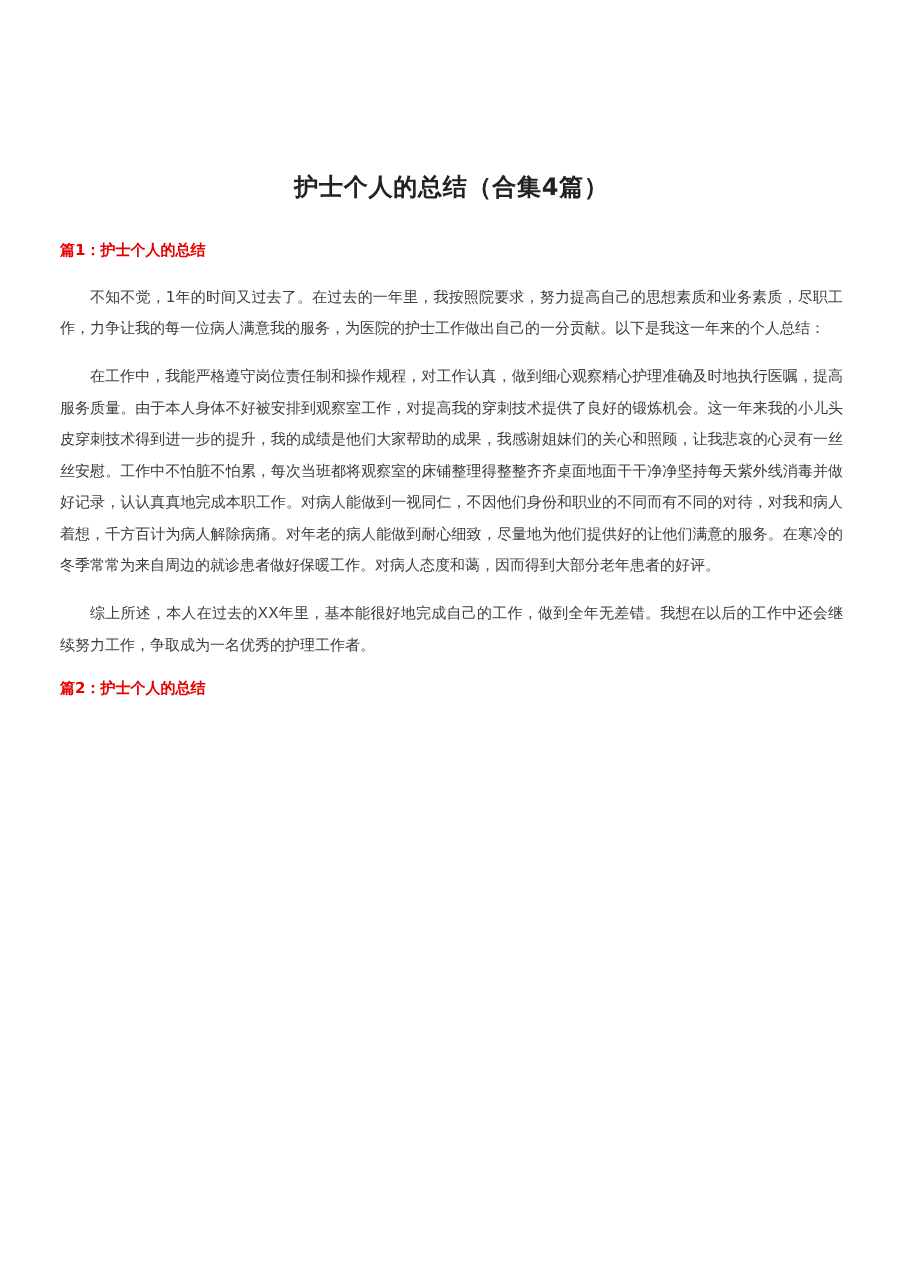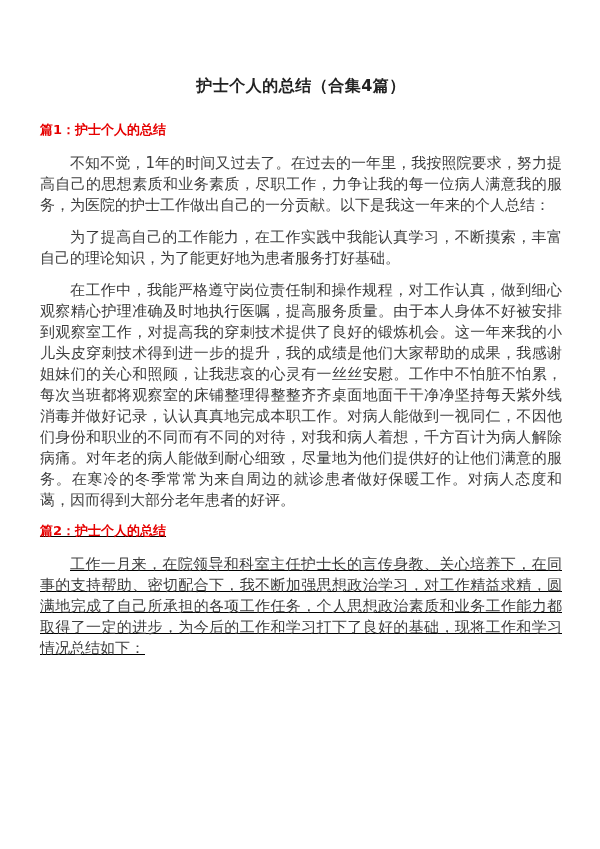--- a/index.html
+++ b/index.html
@@ -10,65 +10,63 @@
   body {
     width: 600px;
     height: 849px;
     font-family: "DejaVu Sans", "Liberation Sans", sans-serif;
   }
   .page {
     box-sizing: border-box;
     width: 600px;
     height: 849px;
     background: #ffffff;
-    padding: 76px 38px 0 40px;
+    padding: 115px 38px 0 40px;
     overflow: hidden;
   }
   .doc-title {
     font-size: 16px;
     font-weight: bold;
     color: var(--title-text, #222222);
     text-align: center;
     letter-spacing: 0.5px;
     margin: 0 0 24px 0;
   }
   .section {
     margin: 0;
   }
   .section-heading {
-    font-size: 13px;
+    font-size: 10px;
     font-weight: bold;
     color: var(--heading-red, #e60000);
     margin: 0 0 14px 0;
   }
   .para {
-    font-size: 15px;
+    font-size: 10px;
     line-height: 21px;
     color: var(--body-text, #3c3c3c);
     text-indent: 2em;
     text-align: justify;
     margin: 0 0 11px 0;
   }
   .section + .section {
     margin-top: 8px;
-    text-decoration: underline;
   }
 </style>
 </head>
 <body>
 
 <div class="page">
 
   <h1 class="doc-title">护士个人的总结（合集4篇）</h1>
 
   <div class="section">
     <h2 class="section-heading">篇1：护士个人的总结</h2>
     <p class="para">不知不觉，1年的时间又过去了。在过去的一年里，我按照院要求，努力提高自己的思想素质和业务素质，尽职工作，力争让我的每一位病人满意我的服务，为医院的护士工作做出自己的一分贡献。以下是我这一年来的个人总结：</p>
-    <p class="para">为了提高自己的工作能力，在工作实践中我能认真学习，不断摸索，丰富自己的理论知识，为了能更好地为患者服务打好基础。</p>
     <p class="para">在工作中，我能严格遵守岗位责任制和操作规程，对工作认真，做到细心观察精心护理准确及时地执行医嘱，提高服务质量。由于本人身体不好被安排到观察室工作，对提高我的穿刺技术提供了良好的锻炼机会。这一年来我的小儿头皮穿刺技术得到进一步的提升，我的成绩是他们大家帮助的成果，我感谢姐妹们的关心和照顾，让我悲哀的心灵有一丝丝安慰。工作中不怕脏不怕累，每次当班都将观察室的床铺整理得整整齐齐桌面地面干干净净坚持每天紫外线消毒并做好记录，认认真真地完成本职工作。对病人能做到一视同仁，不因他们身份和职业的不同而有不同的对待，对我和病人着想，千方百计为病人解除病痛。对年老的病人能做到耐心细致，尽量地为他们提供好的让他们满意的服务。在寒冷的冬季常常为来自周边的就诊患者做好保暖工作。对病人态度和蔼，因而得到大部分老年患者的好评。</p>
+    <p class="para">综上所述，本人在过去的XX年里，基本能很好地完成自己的工作，做到全年无差错。我想在以后的工作中还会继续努力工作，争取成为一名优秀的护理工作者。</p>
   </div>
 
   <div class="section">
     <h2 class="section-heading">篇2：护士个人的总结</h2>
-    <p class="para">工作一月来，在院领导和科室主任护士长的言传身教、关心培养下，在同事的支持帮助、密切配合下，我不断加强思想政治学习，对工作精益求精，圆满地完成了自己所承担的各项工作任务，个人思想政治素质和业务工作能力都取得了一定的进步，为今后的工作和学习打下了良好的基础，现将工作和学习情况总结如下：</p>
   </div>
 
 </div>
 
 </body></html>

